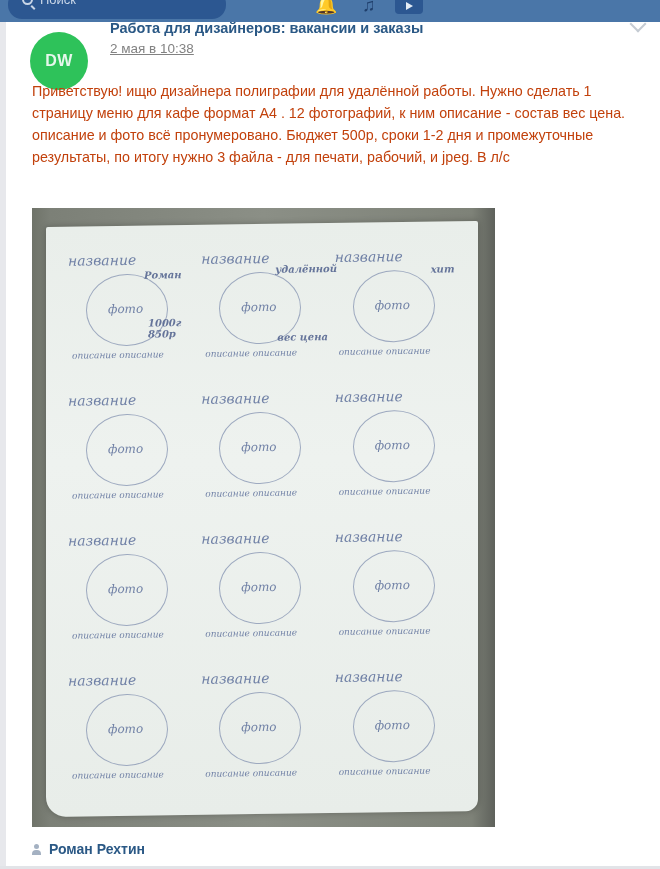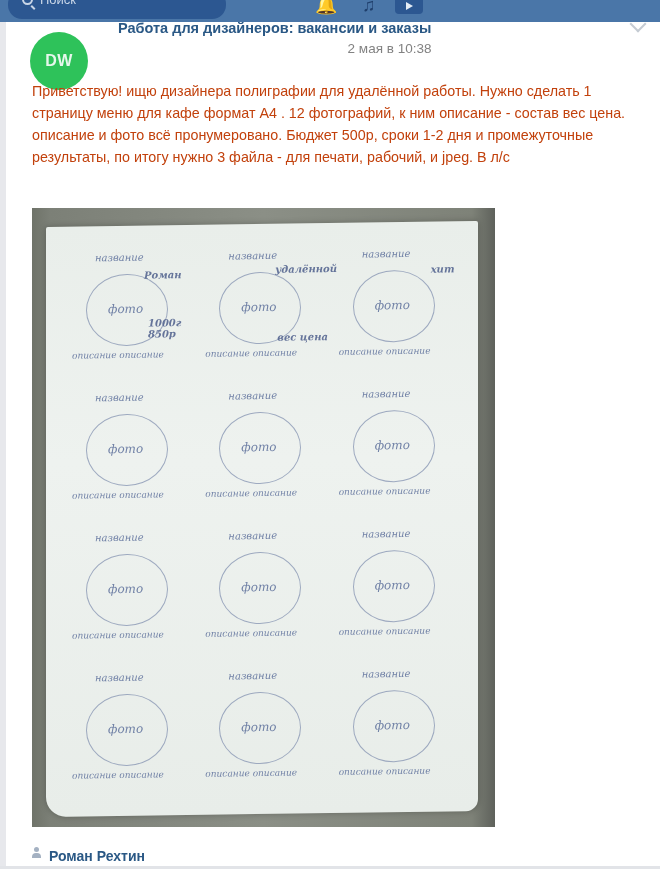--- a/index.html
+++ b/index.html
@@ -45,27 +45,27 @@
     .card {
       position: absolute; left: 6px; top: 22px; width: 654px; height: 847px; background: #ffffff;
     }
     .avatar {
       position: absolute; left: 30px; top: 10px; width: 58px; height: 58px;
       background: #2ec25a; border-radius: 50%;
       color: #e6f7ec; font-weight: bold; font-size: 16px; letter-spacing: 0.5px;
       display: flex; align-items: center; justify-content: center;
     }
     .post-head {
-      position: absolute; left: 118px; top: 20px; text-align: right;
+      position: absolute; left: 110px; top: 20px;
     }
     .group-name {
       font-size: 14.5px; font-weight: bold; color: #2a5885; line-height: 16px; white-space: nowrap;
     }
     .post-date {
-      font-size: 13.5px; color: #828282; margin-top: 5px; line-height: 15px;
+      font-size: 13.5px; color: #828282; margin-top: 5px; line-height: 15px; text-decoration: underline;
     }
     .chevron {
       position: absolute; left: 632px; top: 22px; width: 12px; height: 12px;
       border-right: 2px solid #c5cbd3; border-bottom: 2px solid #c5cbd3;
       transform: rotate(45deg);
     }
     .post-text {
       position: absolute; left: 32px; top: 80px; width: 600px;
       font-size: 14.3px; color: #c2410c; line-height: 22px;
     }
@@ -83,42 +83,42 @@
     }
     .sketch-grid {
       position: absolute; left: 18px; top: 20px; width: 400px; height: 560px;
       display: grid; grid-template-columns: 1fr 1fr 1fr; grid-template-rows: repeat(4, 1fr);
     }
     .cell { position: relative; }
     .hw {
       position: absolute; font-family: "DejaVu Serif", serif; font-style: italic;
       color: #5b6e9a; opacity: 0.85;
     }
-    .hw-title { left: 31px; top: 6px; font-size: 10px; text-align: right; }
+    .hw-title { left: 4px; top: 6px; font-size: 14px; text-align: right; }
     .hw-circle {
       position: absolute; left: 22px; top: 28px; width: 82px; height: 72px;
       border: 1.5px solid #8a97b4; border-radius: 50%; opacity: 0.8;
     }
     .hw-photo { left: 44px; top: 56px; font-size: 12px; }
     .hw-desc { left: 8px; top: 104px; font-size: 9px; line-height: 10px; width: 110px; }
     .hw-note { font-size: 10px; font-weight: bold; color: #4e5f8c; }
 
     .author {
       position: absolute; left: 32px; top: 841px; display: flex; align-items: center;
     }
     .author-icon {
       width: 9px; height: 11px; position: relative; margin-right: 8px;
     }
     .author-icon::before {
       content: ""; position: absolute; left: 2px; top: 0; width: 5px; height: 5px; border-radius: 50%; background: #a4b1c2;
     }
     .author-icon::after {
       content: ""; position: absolute; left: 0; top: 6px; width: 9px; height: 5px; border-radius: 4px 4px 0 0; background: #a4b1c2;
     }
-    .author-name { font-size: 14px; color: #2a5885; font-weight: bold; margin-top: 7px; }
+    .author-name { font-size: 14px; color: #2a5885; font-weight: bold; }
     .bottom-edge {
       position: absolute; left: 0; top: 866px; width: 660px; height: 3px; background: #e2e4e8;
     }
   </style>
 </head>
 <body>
 
 <div class="topbar">
   <div class="search">
     <span class="search-icon"></span>

